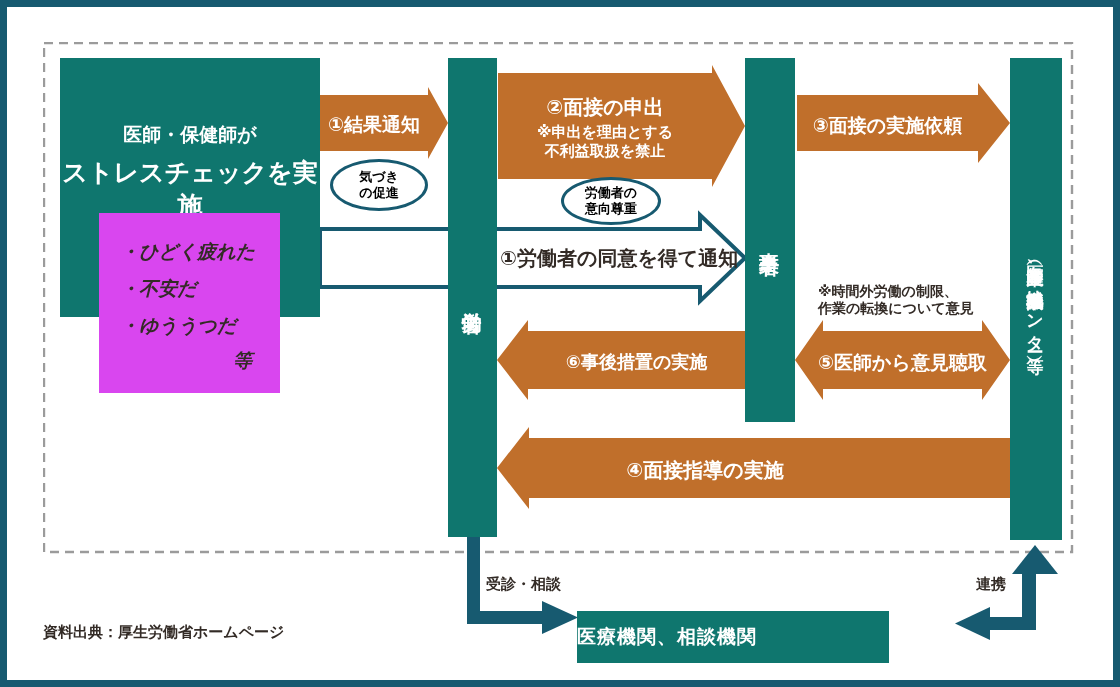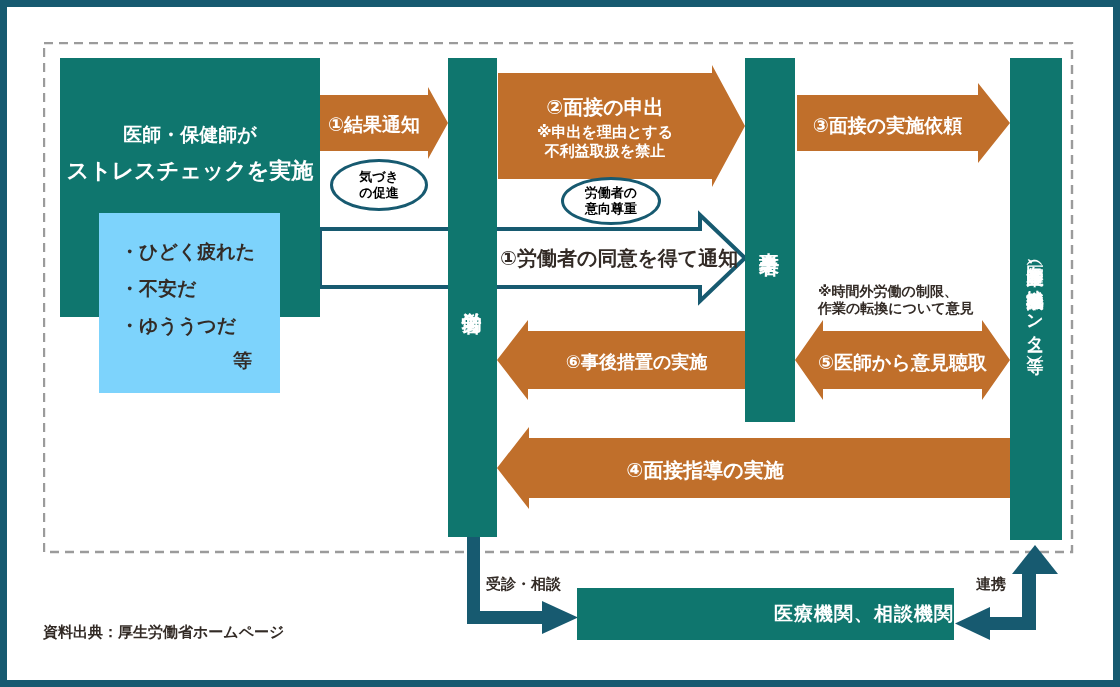--- a/index.html
+++ b/index.html
@@ -33,24 +33,24 @@
   <svg class="abs" style="left:36px; top:35px;" width="1031" height="512">
     <rect x="1" y="1" width="1028" height="509" fill="none" stroke="#9b9b9b" stroke-width="2.4" stroke-dasharray="9 6"></rect>
   </svg>
 
   <svg class="arrow-svg" style="left:313px; top:208px;" width="425" height="86" viewBox="0 0 425 86">
     <polygon points="0,14 380,14 380,0 425,43 380,86 380,72 0,72" fill="#ffffff" stroke="#175a70" stroke-width="4"></polygon>
   </svg>
 
   <div class="abs teal-fill" style="left:53px; top:51px; width:260px; height:259px; z-index:3;">
     <div class="white-text" style="position:absolute; left:0; top:64px; width:100%; text-align:center; font-size:19px;">医師・保健師が</div>
-    <div class="white-text" style="position:absolute; left:0; top:98px; width:100%; text-align:center; font-size:22px;">ストレスチェックを実施</div>
+    <div class="white-text" style="position:absolute; left:0; top:98px; width:100%; text-align:center; font-size:25px;">ストレスチェックを実施</div>
   </div>
 
-  <div class="abs" style="left:92px; top:206px; width:181px; height:180px; background:#7dd3fc; z-index:4;">
+  <div class="abs" style="left:92px; top:206px; width:181px; height:180px; background:#d946ef; z-index:4;font-style:italic;">
     <div class="dark-text" style="position:absolute; left:21px; top:26px; font-size:19px;">・ひどく疲れた</div>
     <div class="dark-text" style="position:absolute; left:21px; top:63px; font-size:19px;">・不安だ</div>
     <div class="dark-text" style="position:absolute; left:21px; top:100px; font-size:19px;">・ゆううつだ</div>
     <div class="dark-text" style="position:absolute; right:28px; top:135px; font-size:19px;">等</div>
   </div>
 
   <div class="abs teal-fill vbar" style="left:441px; top:51px; width:49px; height:479px;">
     <span style="font-size:20px;">労働者</span>
   </div>
   <div class="abs teal-fill vbar" style="left:738px; top:51px; width:50px; height:364px;">
@@ -118,19 +118,19 @@
   <div class="abs dark-text" style="left:479px; top:568px; font-size:15px; z-index:5;">受診・相談</div>
 
   <svg class="abs" style="left:943px; top:528px; z-index:3;" width="115" height="107" viewBox="0 0 115 107">
     <polygon points="62,39 108,39 85,10" fill="#175a70"></polygon>
     <rect x="72" y="39" width="14" height="56" fill="#175a70"></rect>
     <rect x="40" y="82" width="46" height="13" fill="#175a70"></rect>
     <polygon points="40,72 40,105 5,88.5" fill="#175a70"></polygon>
   </svg>
   <div class="abs dark-text" style="left:969px; top:568px; font-size:15px; z-index:5;">連携</div>
 
-  <div class="abs teal-fill" style="left:570px; top:581px; width:377px; height:52px; display:flex; align-items:center; justify-content:flex-end; z-index:3;">
+  <div class="abs teal-fill" style="left:570px; top:604px; width:312px; height:52px; display:flex; align-items:center; justify-content:flex-start; z-index:3;">
     <span class="white-text" style="font-size:19px; letter-spacing:1px;">医療機関、相談機関</span>
   </div>
 
   <div class="abs dark-text" style="left:36px; top:616px; font-size:15px; z-index:5;font-family:Liberation Serif, serif;">資料出典：厚生労働省ホームページ</div>
 
 </div>
 
 </body></html>

